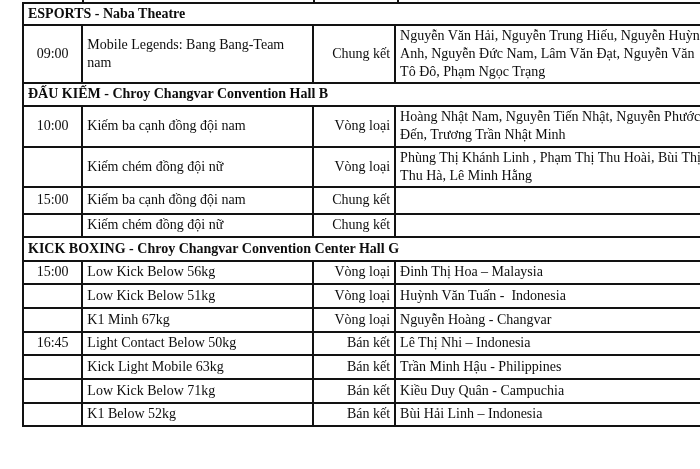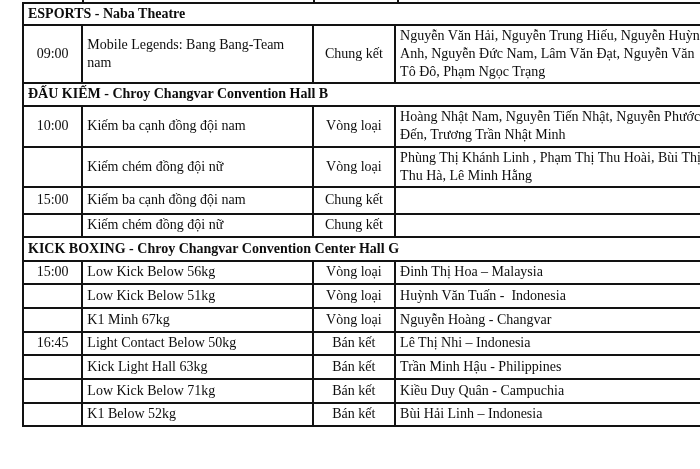--- a/index.html
+++ b/index.html
@@ -52,21 +52,21 @@
   }
   td.time {
     text-align: center;
     border-radius: 13px;
   }
   td.event {
     padding-left: 9px;
     padding-right: 4px;
   }
   td.round {
-    text-align: center;
+    text-align: right;
   }
   td.names {
     padding-left: 7px;
     padding-right: 4px;
     white-space: pre-wrap;
   }
 </style>
 </head>
 <body>
 
@@ -147,21 +147,21 @@
         <td class="names">Nguyễn Hoàng - Changvar</td>
       </tr>
       <tr style="height:23px">
         <td class="time">16:45</td>
         <td class="event">Light Contact Below 50kg</td>
         <td class="round">Bán kết</td>
         <td class="names">Lê Thị Nhi – Indonesia</td>
       </tr>
       <tr style="height:24px">
         <td class="time"></td>
-        <td class="event">Kick Light Hall 63kg</td>
+        <td class="event">Kick Light Mobile 63kg</td>
         <td class="round">Bán kết</td>
         <td class="names">Trần Minh Hậu - Philippines</td>
       </tr>
       <tr style="height:24px">
         <td class="time"></td>
         <td class="event">Low Kick Below 71kg</td>
         <td class="round">Bán kết</td>
         <td class="names">Kiều Duy Quân - Campuchia</td>
       </tr>
       <tr style="height:23px">

